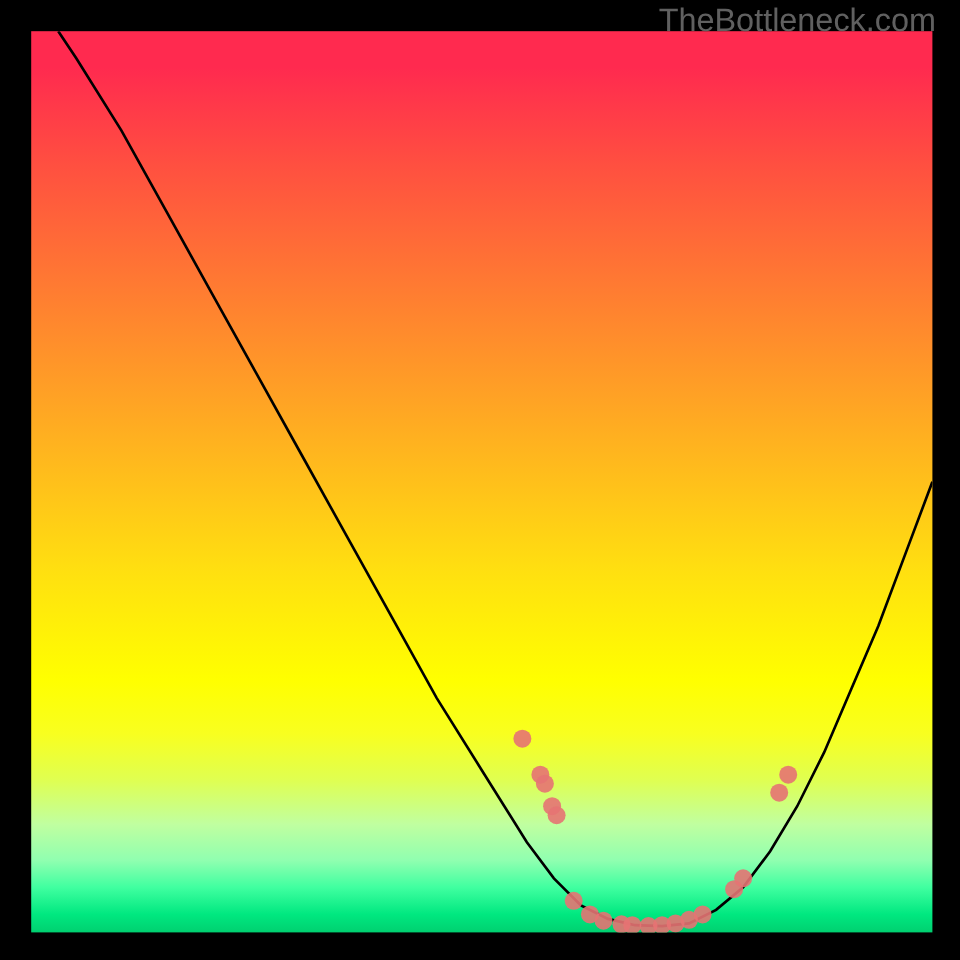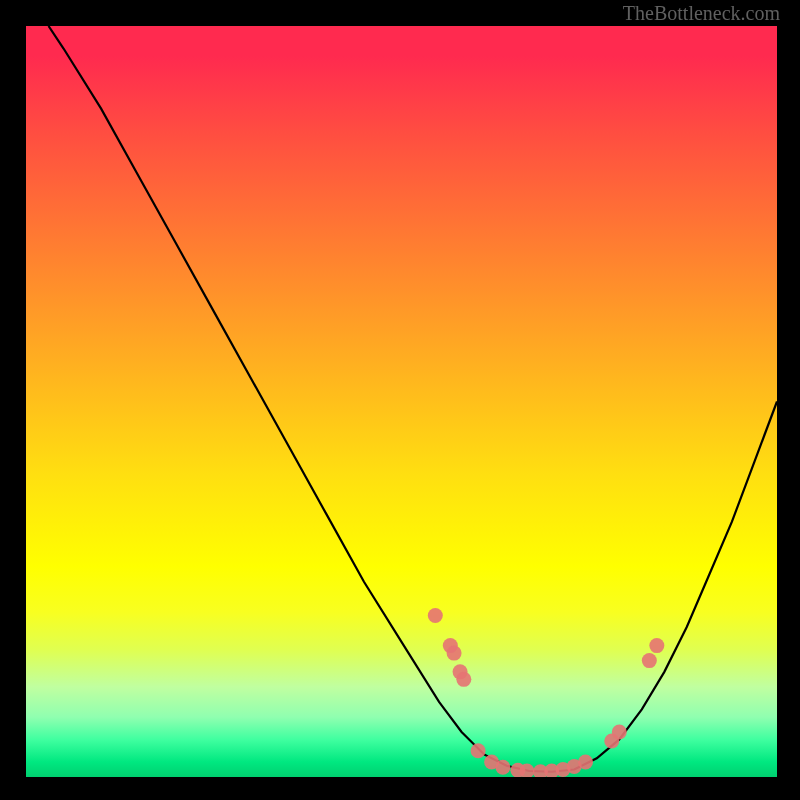--- a/index.html
+++ b/index.html
@@ -7,22 +7,22 @@
     width: 800px;
     height: 800px;
     background: #000;
     position: relative;
     overflow: hidden;
   }
   .watermark {
     position: absolute;
     top: 2px;
     right: 20px;
-    font-family: Liberation Serif, serif;
-    font-size: 20px;
+    font-family: Liberation Sans, sans-serif;
+    font-size: 27px;
     font-weight: 500;
     color: #606060;
     z-index: 10;
   }
   .plot-area {
     position: absolute;
     left: 26px;
     top: 26px;
     width: 751px;
     height: 751px;

